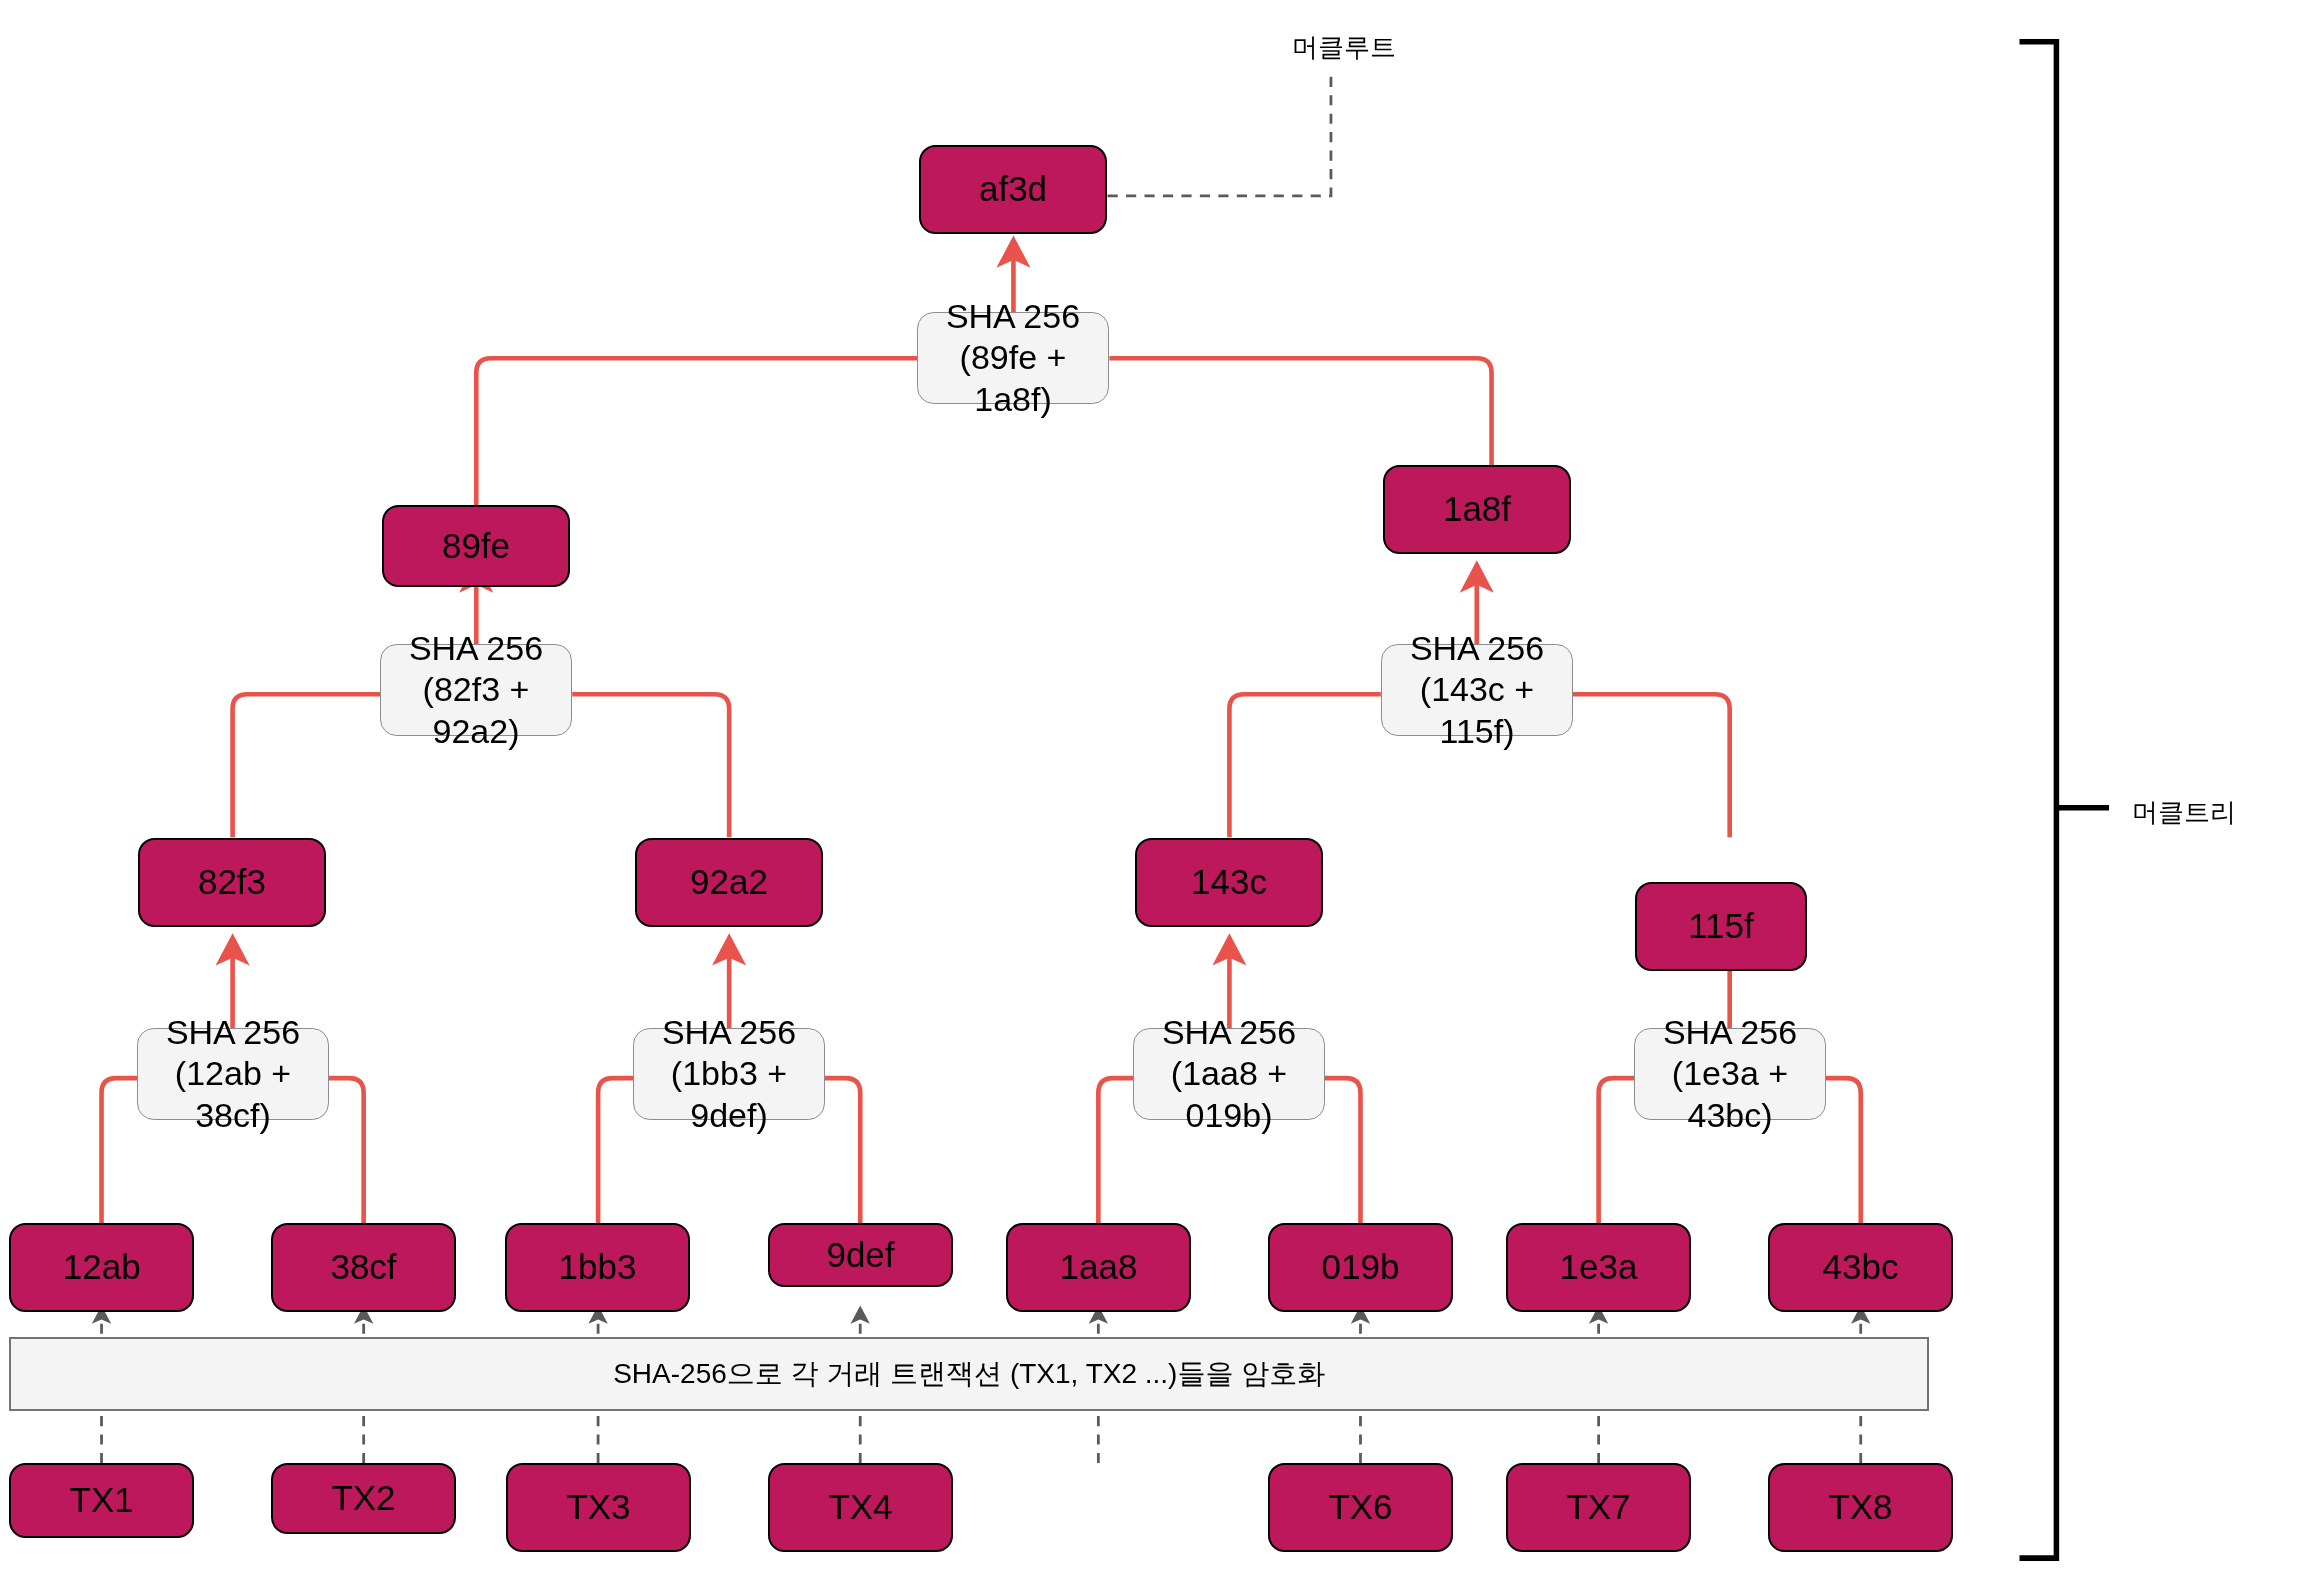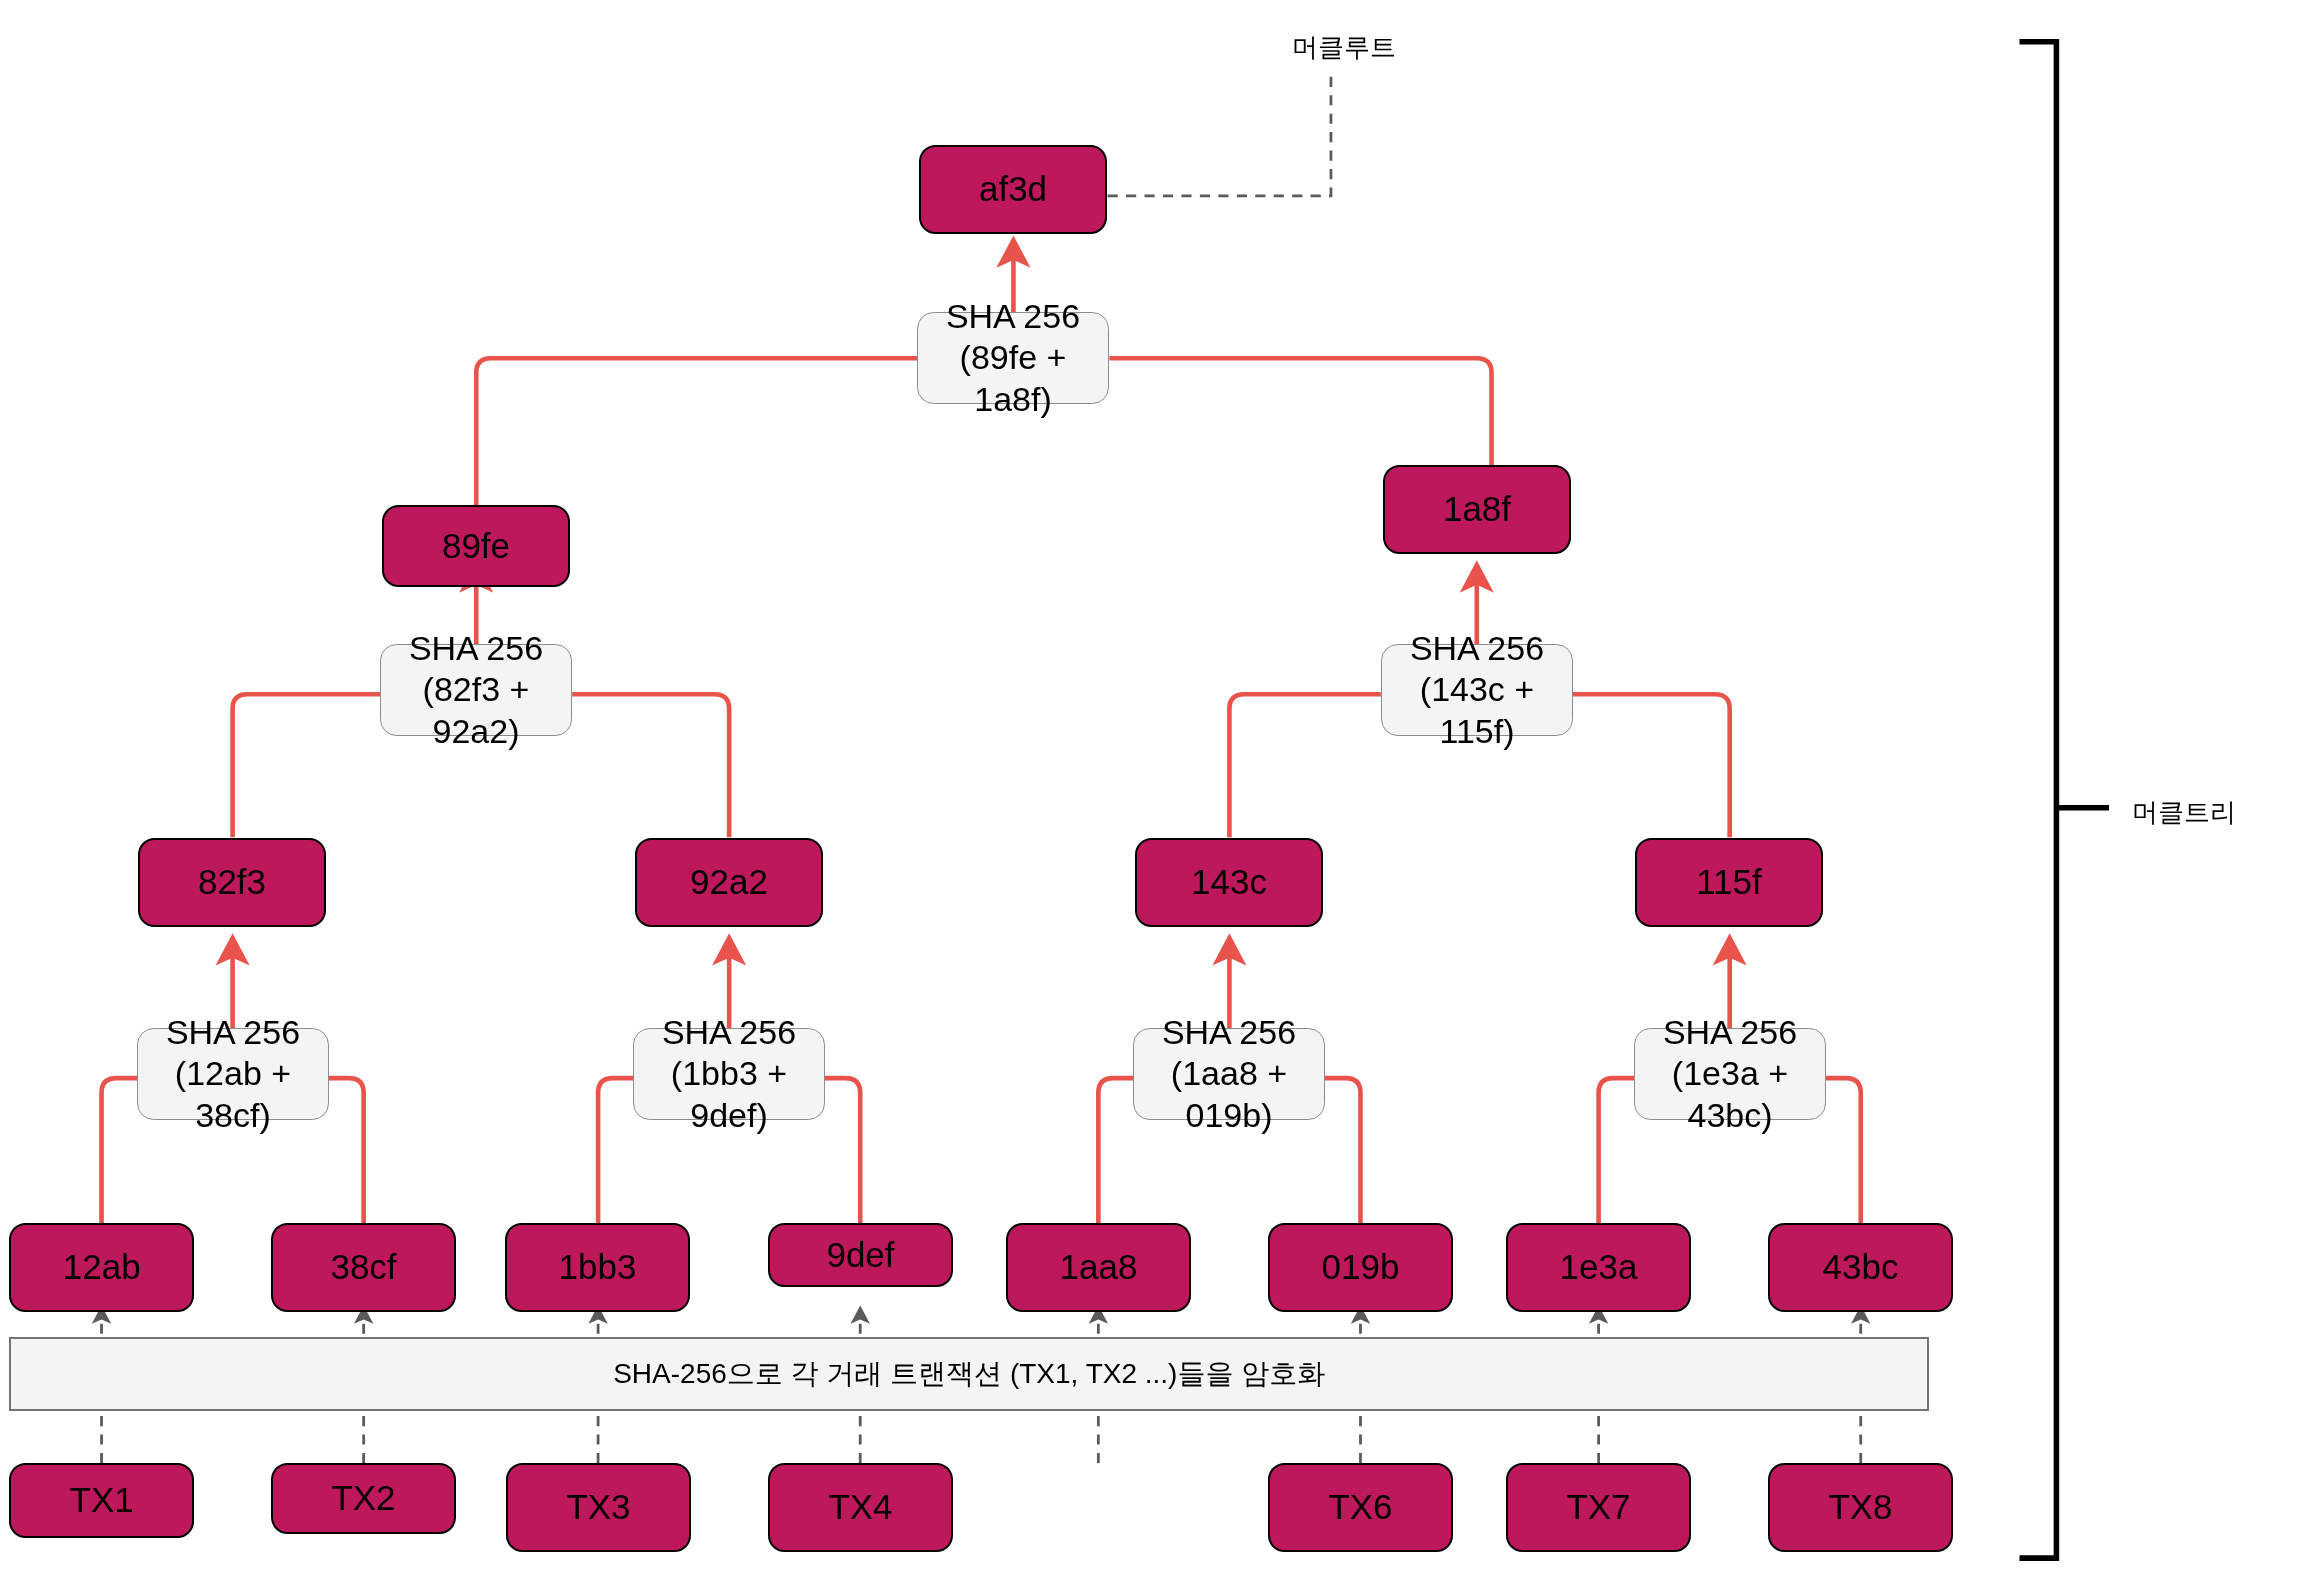--- a/index.html
+++ b/index.html
@@ -148,21 +148,21 @@
   <div class="node hash" style="left:1383px; top:465px; width:188px; height:89px;">1a8f</div>
 
   <div class="node sha" style="left:380px; top:644px; width:192px; height:92px;">SHA 256
 (82f3 + 92a2)</div>
   <div class="node sha" style="left:1381px; top:644px; width:192px; height:92px;">SHA 256
 (143c + 115f)</div>
 
   <div class="node hash" style="left:138px; top:838px; width:188px; height:89px;">82f3</div>
   <div class="node hash" style="left:635px; top:838px; width:188px; height:89px;">92a2</div>
   <div class="node hash" style="left:1135px; top:838px; width:188px; height:89px;">143c</div>
-  <div class="node hash" style="left:1635px; top:838px; width:188px; height:89px;">115f</div>
+  <div class="node hash" style="left:1635px; top:882px; width:172px; height:89px;">115f</div>
 
   <div class="node sha" style="left:137px; top:1028px; width:192px; height:92px;">SHA 256
 (12ab + 38cf)</div>
   <div class="node sha" style="left:633px; top:1028px; width:192px; height:92px;">SHA 256
 (1bb3 + 9def)</div>
   <div class="node sha" style="left:1133px; top:1028px; width:192px; height:92px;">SHA 256
 (1aa8 + 019b)</div>
   <div class="node sha" style="left:1634px; top:1028px; width:192px; height:92px;">SHA 256
 (1e3a + 43bc)</div>
 

